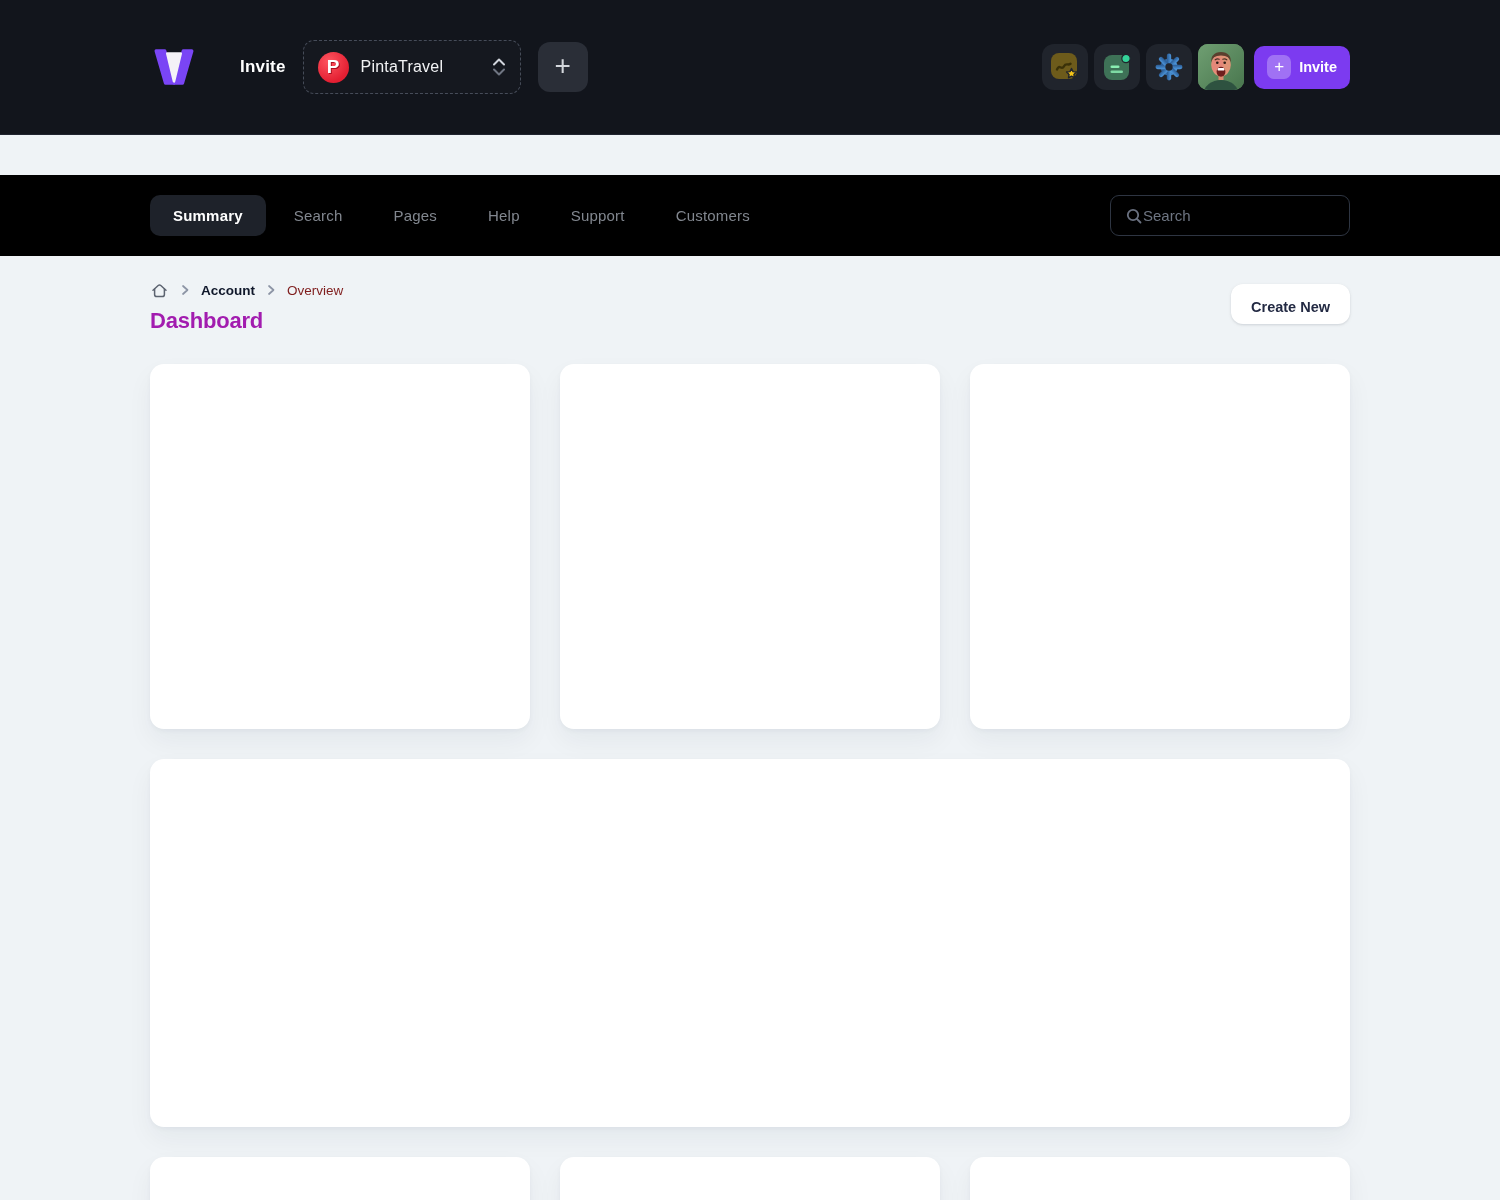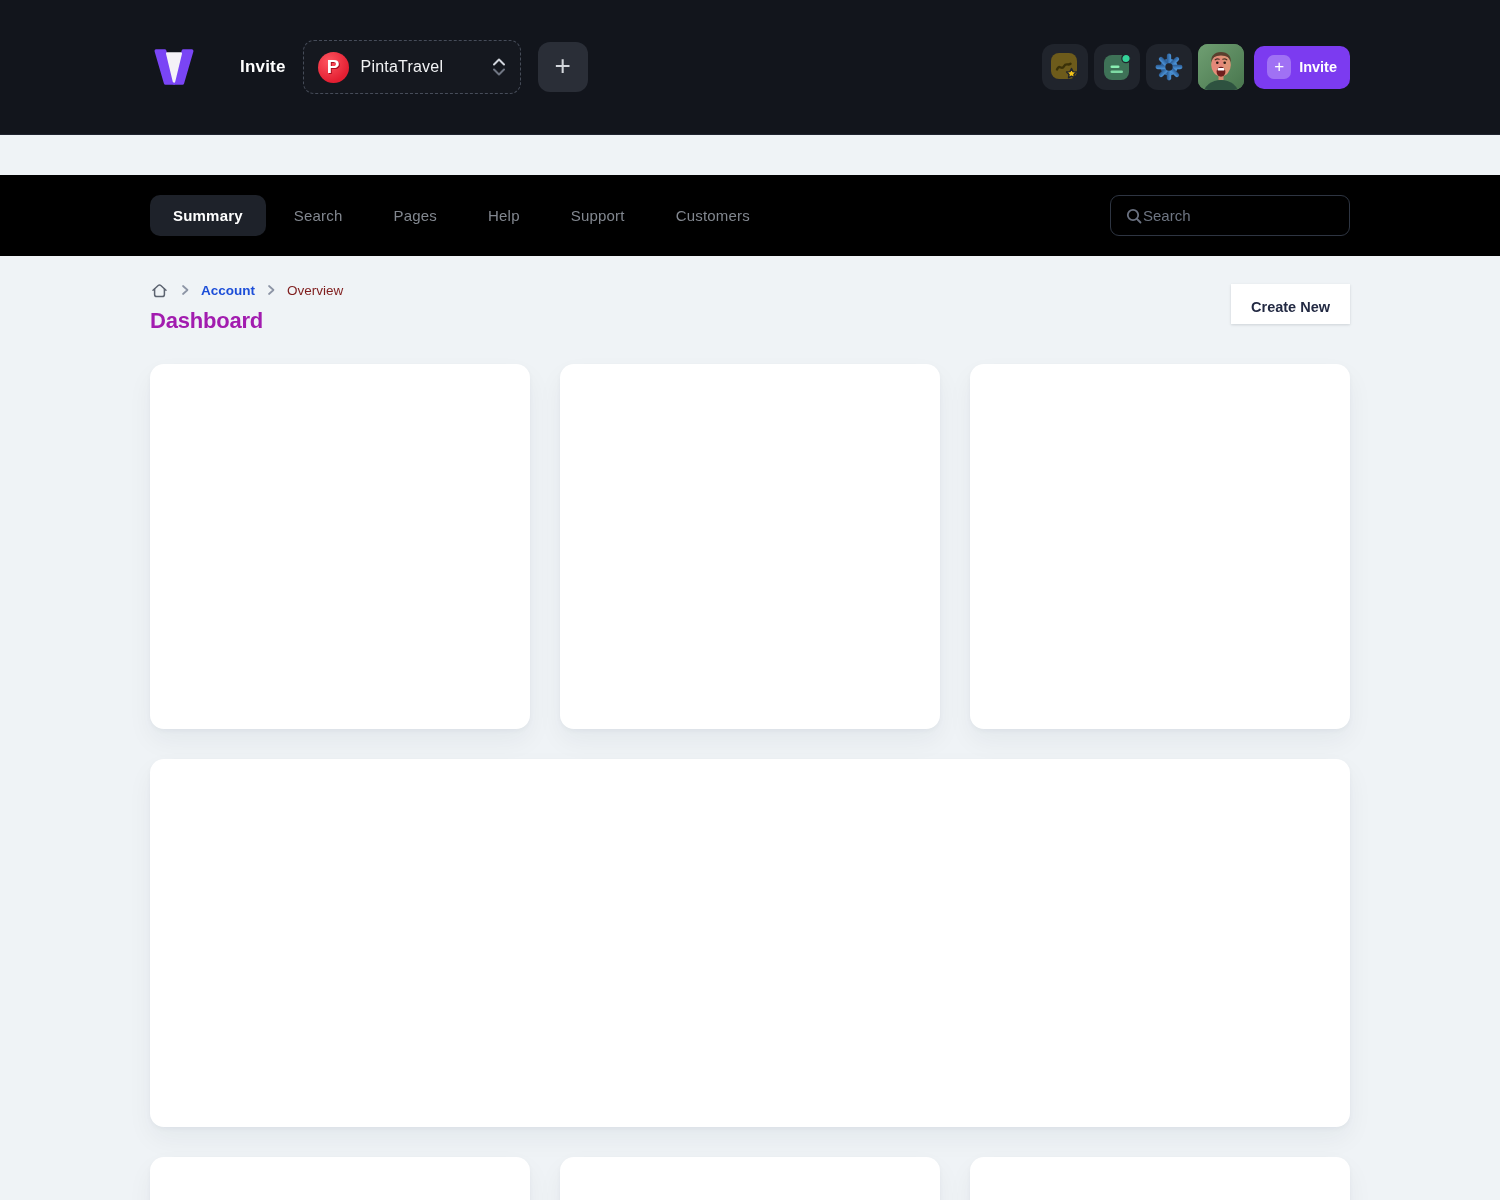--- a/index.html
+++ b/index.html
@@ -112,30 +112,30 @@
     background: transparent; border: none; outline: none;
     color: #c7ccd4; font-size: 15px; width: 100%;
     font-family: inherit;
   }
   .search-box input::placeholder { color: #6e7582; }
 
   
   .main { padding: 24px 150px 0; }
   .page-head { display: flex; align-items: flex-start; justify-content: space-between; }
   .breadcrumb { display: flex; align-items: center; gap: 9px; height: 20px; }
-  .crumb-account { font-size: 13.5px; font-weight: 700; color: #1d4ed8; }
+  .crumb-account { font-size: 13.5px; font-weight: 700; color: #0f172a; }
   .crumb-overview { font-size: 13.5px; font-weight: 500; color: #7f1d1d; }
   .page-title {
     margin-top: 8px;
     font-size: 22px; font-weight: 700; color: #a21caf;
     letter-spacing: -0.2px;
   }
   .create-btn {
     height: 40px; padding: 15px 20px;
-    background: #ffffff; border: none; border-radius: 0;
+    background: #ffffff; border: none; border-radius: 12px;
     box-shadow: 0 1px 2px rgba(16,24,40,.09), 0 1px 4px rgba(16,24,40,.06);
     font-size: 14.5px; font-weight: 600; color: #232a43;
     cursor: pointer; font-family: inherit;
     margin-top: 4px;
   }
 
   .cards-grid {
     margin-top: 30px;
     display: grid;
     grid-template-columns: repeat(3, 1fr);

